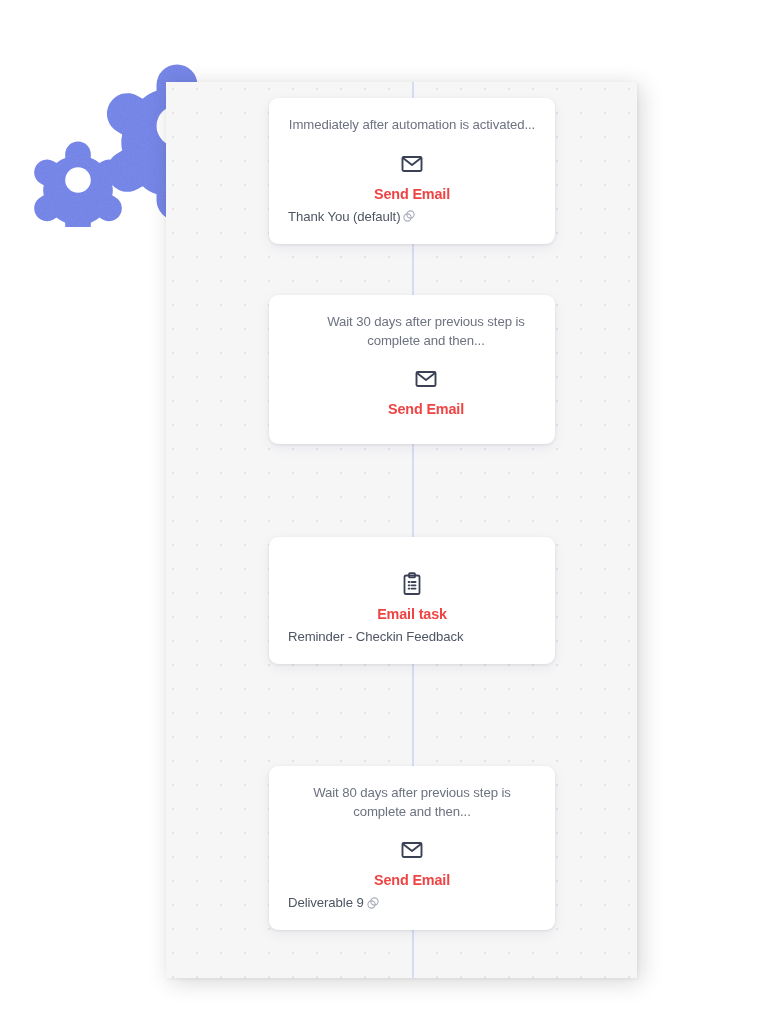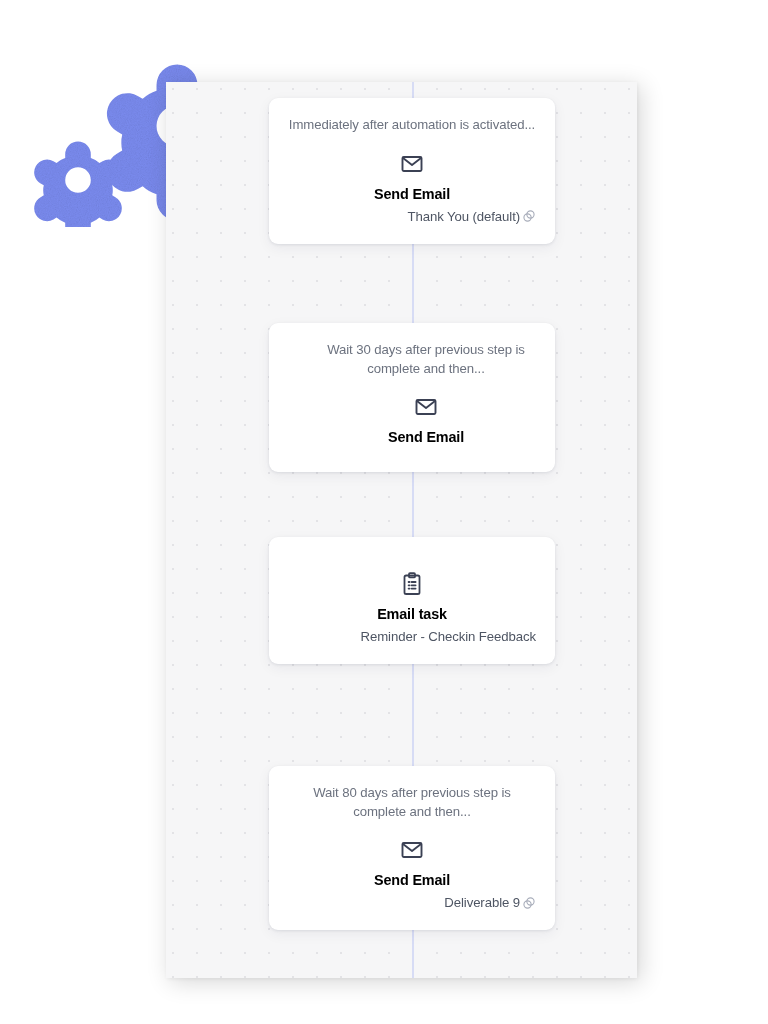--- a/index.html
+++ b/index.html
@@ -85,46 +85,46 @@
     margin: 0 auto 10px auto;
     width: 24px;
     height: 24px;
     color: #3b4154;
   }
   .step-icon svg { display: block; width: 100%; height: 100%; }
 
   .step-title {
     font-size: 14.4px;
     font-weight: bold;
-    color: #000000;
+    color: #ef4444;
     letter-spacing: -0.15px;
     margin-bottom: 7px;
   }
 
   .step-subtitle-row {
     display: flex;
     align-items: center;
-    justify-content: flex-end;
+    justify-content: flex-start;
     gap: 2px;
     font-size: 13.2px;
     color: #4e5563;
     letter-spacing: -0.1px;
   }
 
   .link-icon {
     width: 14px;
     height: 14px;
     flex: 0 0 14px;
     color: #a8adba;
   }
   .link-icon svg { display: block; width: 100%; height: 100%; }
 
   
   #step-card-0 { top: 16px;  }
-  #step-card-1 { top: 241px; padding-left: 47px; }
+  #step-card-1 { top: 213px; padding-left: 47px; }
   #step-card-2 { top: 455px; }
   #step-card-3 { top: 684px; }
 </style>
 </head>
 <body>
 
 <div id="stage">
 
   <div id="gear-decoration">
     <svg viewBox="0 0 210 175" xmlns="http://www.w3.org/2000/svg">

